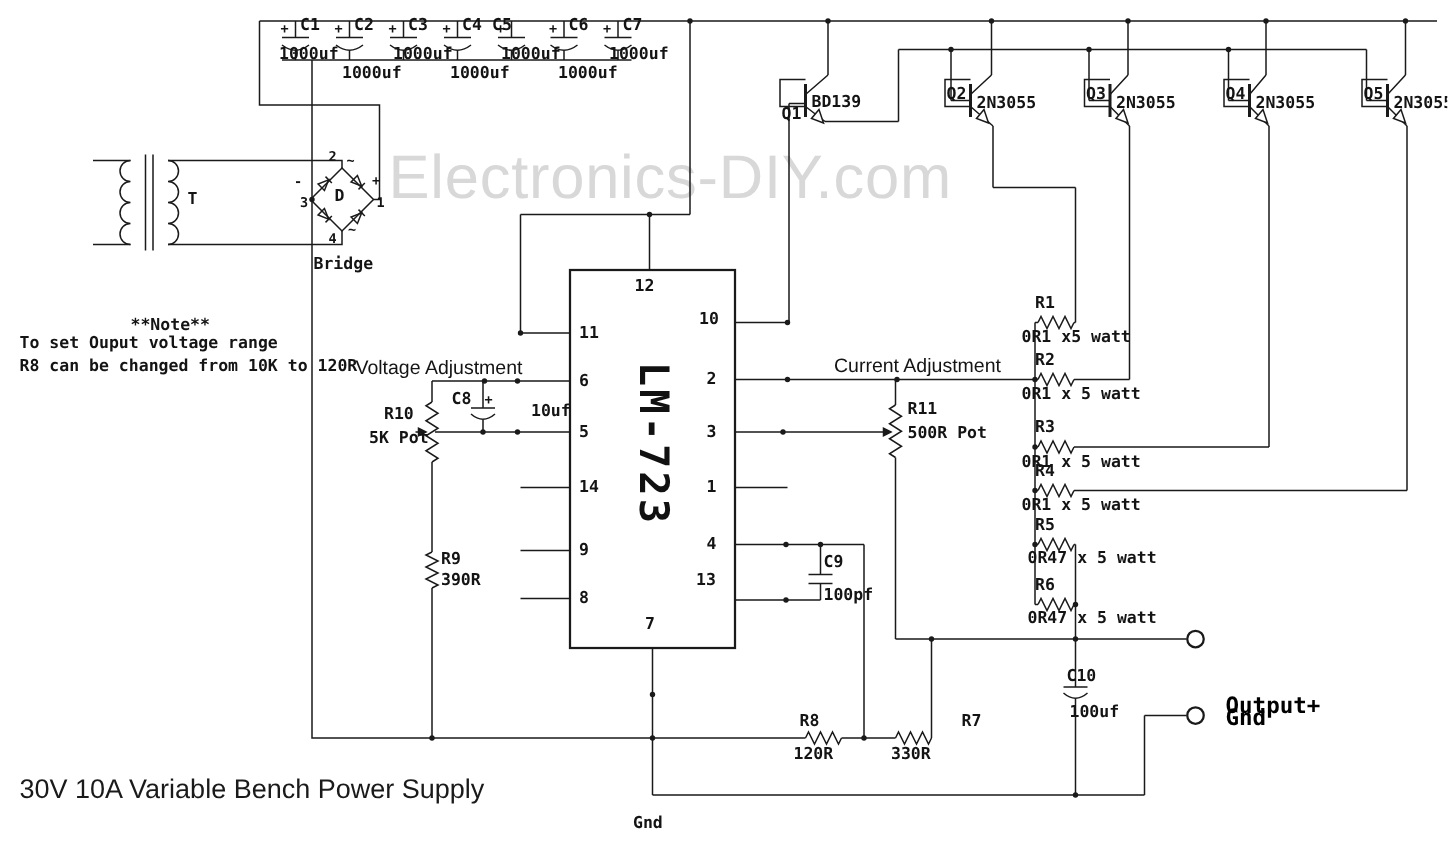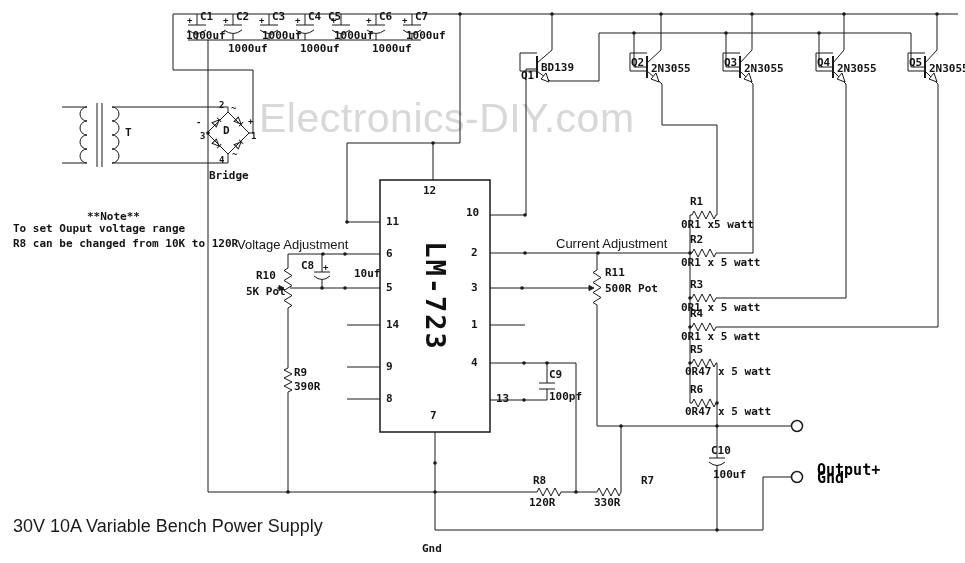--- a/index.html
+++ b/index.html
@@ -229,21 +229,21 @@
   <div class="lbl" style="left:386px;top:248px;">6</div>
   <div class="lbl" style="left:386px;top:282px;">5</div>
   <div class="lbl" style="left:386px;top:319px;">14</div>
   <div class="lbl" style="left:386px;top:361px;">9</div>
   <div class="lbl" style="left:386px;top:393px;">8</div>
   <div class="lbl" style="left:466px;top:207px;">10</div>
   <div class="lbl" style="left:471px;top:247px;">2</div>
   <div class="lbl" style="left:471px;top:282px;">3</div>
   <div class="lbl" style="left:471px;top:319px;">1</div>
   <div class="lbl" style="left:471px;top:357px;">4</div>
-  <div class="lbl" style="left:464px;top:393px;margin-left:32px;">13</div>
+  <div class="lbl" style="left:464px;top:381px;">13</div>
 
   <div class="lbl sans" style="left:237px;top:237px;">Voltage Adjustment</div>
   <div class="lbl sans" style="left:556px;top:236px;">Current Adjustment</div>
 
   <div class="lbl" style="left:256px;top:270px;">R10</div>
   <div class="lbl" style="left:246px;top:286px;">5K Pot</div>
   <div class="lbl" style="left:301px;top:260px;">C8</div>
   <div class="lbl tiny" style="left:323px;top:263px;">+</div>
   <div class="lbl" style="left:334px;top:268px;margin-left:20px;">10uf</div>
   <div class="lbl" style="left:294px;top:367px;">R9</div>

